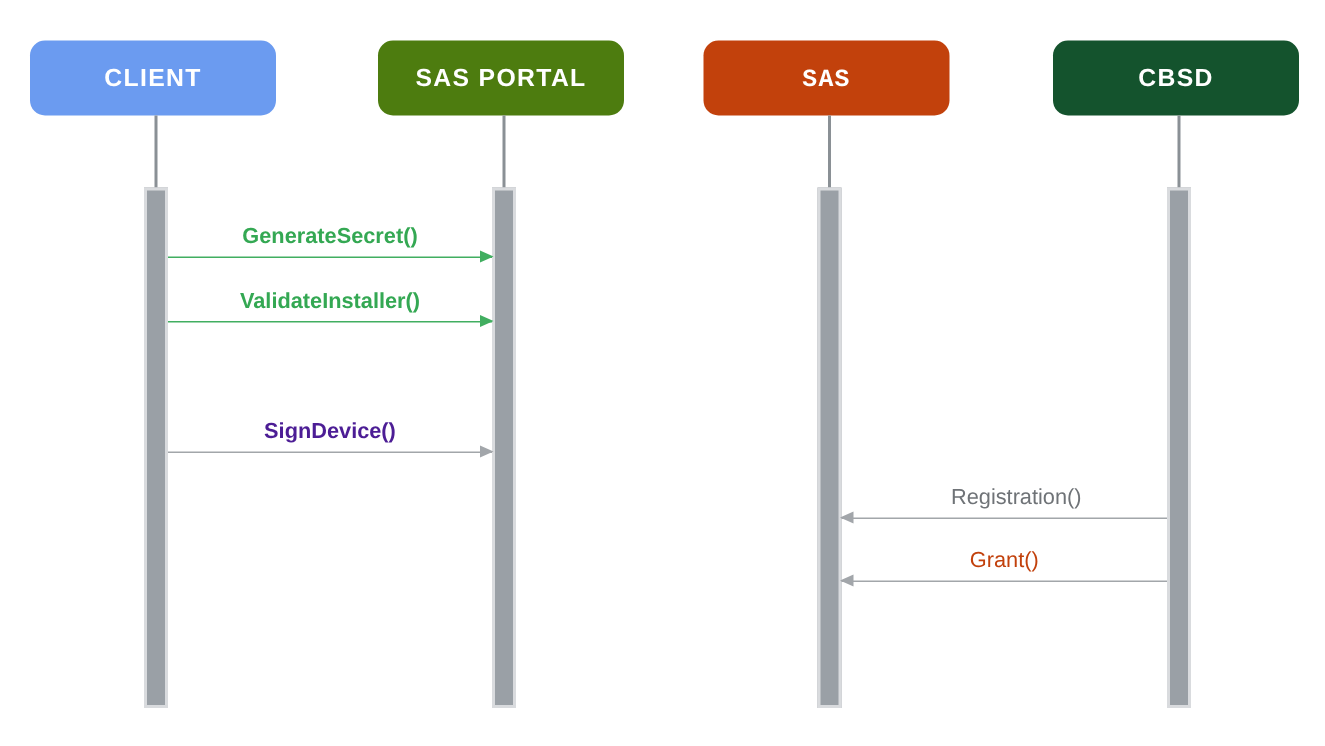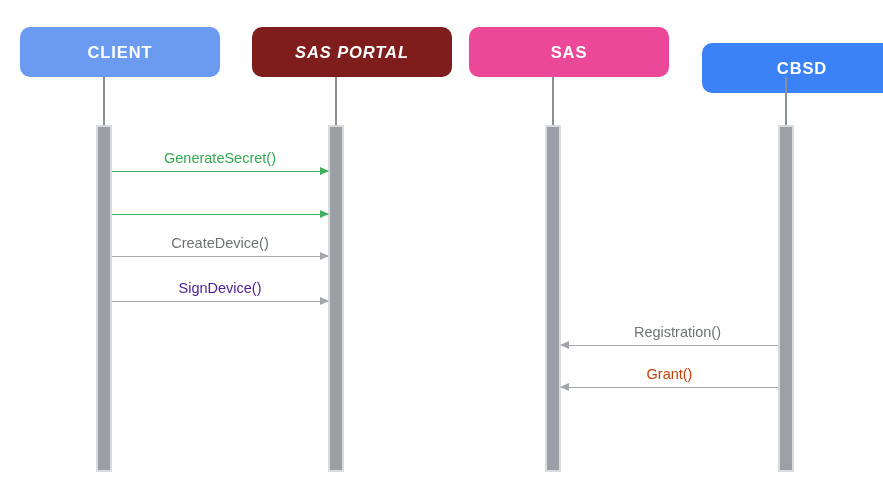--- a/index.html
+++ b/index.html
@@ -10,37 +10,37 @@
   * { box-sizing:border-box; }
 
   
   .actor { position:absolute; top:27px; width:168px; height:450px; }
   .actor-client  { left:20px; }
   .actor-portal  { left:252px; }
   .actor-sas     { left:469px; }
   .actor-cbsd    { left:702px; }
 
   .actor-box {
-    width:200px; height:50px; border-radius:10px;
+    width:164px; height:50px; border-radius:10px;
     display:flex; align-items:center; justify-content:center;
     color:#ffffff; font-weight:700; font-size:16.5px; letter-spacing:0.9px;
   }
   .lifeline {
     position:absolute; top:50px; left:50%; transform:translateX(-50%);
     width:2px; height:48px; background:#8a9095;
   }
   .activation-bar {
     position:absolute; top:98px; left:50%; transform:translateX(-50%);
     width:16px; height:347px;
     background:#9aa0a6; border:2px solid #d9dbde;
   }
 
   
   .msg { position:absolute; height:24px; }
-  .msg-group-left  { left:112px; width:216px; }
+  .msg-group-left  { left:112px; width:216px;font-weight:bold; }
   .msg-group-right { left:561px; width:217px; }
   .msg-1 { top:148px; }
   .msg-2 { top:191px; }
   .msg-3 { top:233px; }
   .msg-4 { top:278px; }
   .msg-5 { top:322px; }
   .msg-6 { top:364px; }
 
   .msg-label {
     position:absolute; bottom:6px; left:0; width:100%;
@@ -62,56 +62,51 @@
 
 <div class="canvas">
 
   <div class="actor actor-client">
     <div class="actor-box" style="background-color: rgb(107, 155, 240);">CLIENT</div>
     <div class="lifeline"></div>
     <div class="activation-bar"></div>
   </div>
 
   <div class="actor actor-portal">
-    <div class="actor-box" style="background-color: #7f1d1d; font-style: italic;">SAS PORTAL</div>
+    <div class="actor-box" style="background-color: #4d7c0f;">SAS PORTAL</div>
     <div class="lifeline"></div>
     <div class="activation-bar"></div>
   </div>
 
   <div class="actor actor-sas">
-    <div class="actor-box" style="background-color: #ec4899;">SAS</div>
+    <div class="actor-box" style="background-color: #c2410c; font-family: Liberation Mono, monospace;">SAS</div>
     <div class="lifeline"></div>
     <div class="activation-bar"></div>
   </div>
 
   <div class="actor actor-cbsd">
-    <div class="actor-box" style="background-color: #3b82f6; margin-top: 16px;">CBSD</div>
+    <div class="actor-box" style="background-color: #14532d;">CBSD</div>
     <div class="lifeline"></div>
     <div class="activation-bar"></div>
   </div>
 
   <div class="msg msg-group-left msg-1">
     <div class="msg-label" style="color: rgb(52, 168, 83);">GenerateSecret()</div>
     <div class="msg-line dir-right" style="color: rgb(65, 174, 96);">
       <i class="head"></i>
     </div>
   </div>
 
   <div class="msg msg-group-left msg-2">
+    <div class="msg-label" style="color: rgb(52, 168, 83);">ValidateInstaller()</div>
     <div class="msg-line dir-right" style="color: rgb(65, 174, 96);">
       <i class="head"></i>
     </div>
   </div>
 
-  <div class="msg msg-group-left msg-3">
-    <div class="msg-label" style="color: rgb(111, 115, 119);">CreateDevice()</div>
-    <div class="msg-line dir-right" style="color: rgb(162, 166, 170);">
-      <i class="head"></i>
-    </div>
-  </div>
 
   <div class="msg msg-group-left msg-4">
     <div class="msg-label" style="color: #4c1d95;">SignDevice()</div>
     <div class="msg-line dir-right" style="color: rgb(162, 166, 170);">
       <i class="head"></i>
     </div>
   </div>
 
   <div class="msg msg-group-right msg-5">
     <div class="msg-label" style="color: rgb(111, 115, 119); padding-left: 16px;">Registration()</div>

